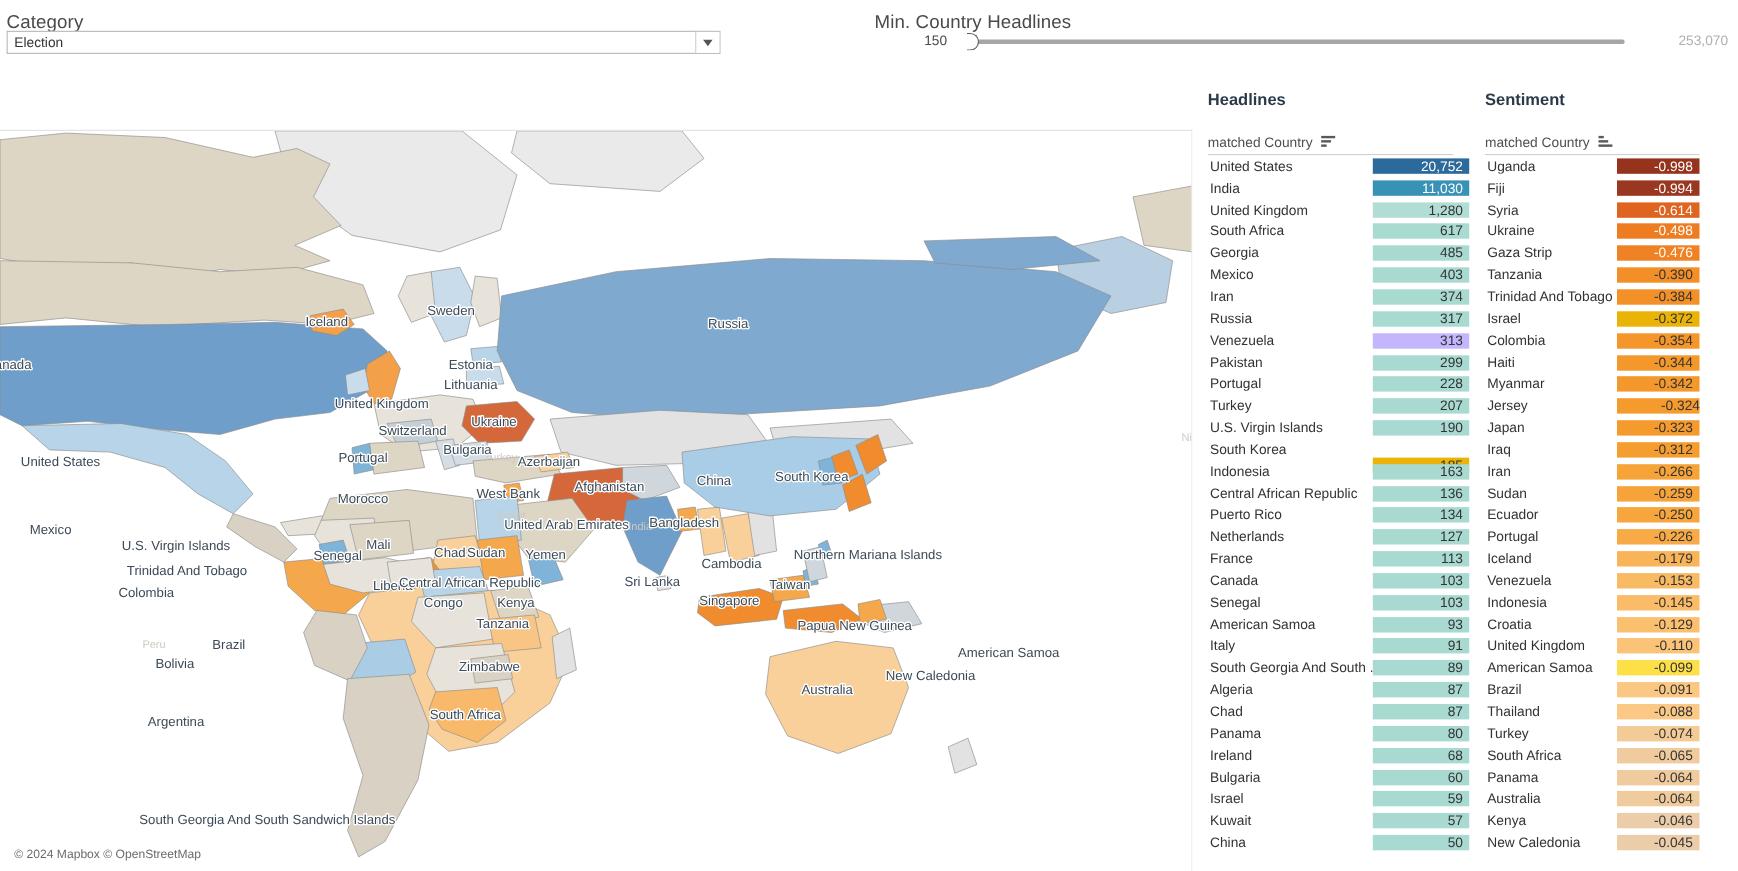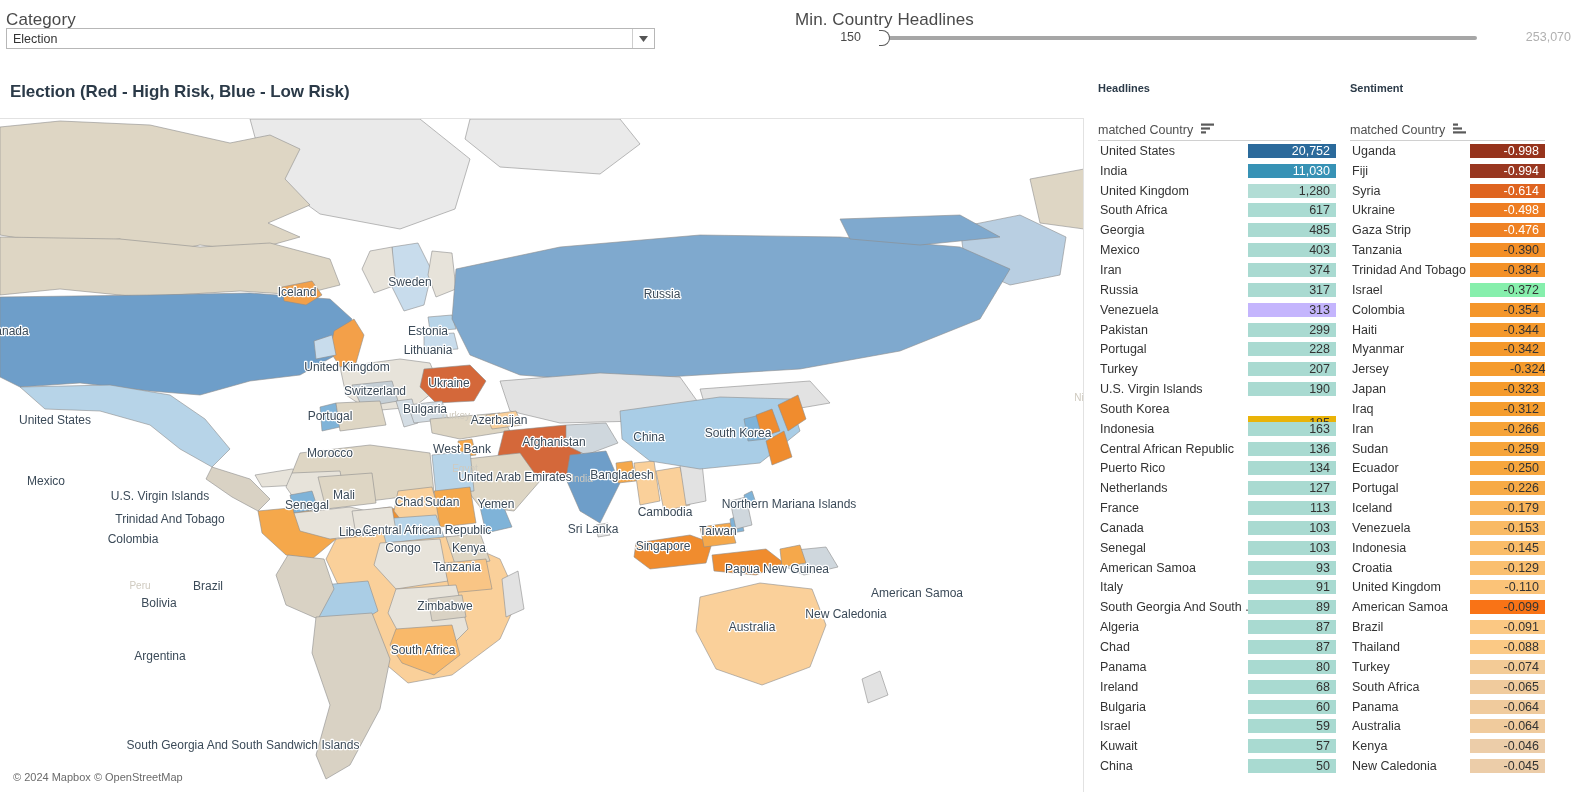--- a/index.html
+++ b/index.html
@@ -131,21 +131,21 @@
     white-space: nowrap;
   }
 
   
   .side-panel { position: absolute; top: 62px; height: 730px; background: #fff; }
   #headlines-panel { left: 1084px; width: 252px; }
   #sentiment-panel { left: 1336px; width: 244px; }
 
   .panel-title {
     position: absolute; left: 14px; top: 20px;
-    font-size: 11px; font-weight: bold; color: #2b3a48;
+    font-size: 15px; font-weight: bold; color: #2b3a48;
   }
   .panel-colhead {
     position: absolute; left: 14px; top: 57px;
     height: 22px;
     display: flex; align-items: center;
     font-size: 12.5px; color: #4f4f4f;
   }
   .sort-icon { margin-left: 8px; display: block; }
 
   .panel-table {
@@ -205,21 +205,20 @@
     <div id="slider-track-wrap">
       <div id="slider-track"></div>
       <div id="slider-handle" style="left: 2px;"></div>
     </div>
     <div id="slider-max-value">253,070</div>
   </div>
 </div>
 
 <div id="map-panel">
 
-  <div id="map-title">Election (Red - High Risk, Blue - Low Risk)</div>
 
   <div id="map-canvas">
     <svg id="map-svg" viewBox="0 0 1084 674">
       <defs>
         <pattern id="dots" width="4" height="4" patternUnits="userSpaceOnUse">
           <rect width="4" height="4" fill="none"></rect>
           <circle cx="1" cy="1" r="0.45" fill="#ffffff" opacity="0.5"></circle>
         </pattern>
       </defs>
 
@@ -630,21 +629,21 @@
       <div class="trow">
         <div class="tname">Tanzania</div>
         <div class="tval" style="background: rgb(243, 143, 39); color: rgb(51, 51, 51);">-0.390</div>
       </div>
       <div class="trow">
         <div class="tname">Trinidad And Tobago</div>
         <div class="tval" style="background: rgb(243, 145, 40); color: rgb(51, 51, 51);">-0.384</div>
       </div>
       <div class="trow">
         <div class="tname">Israel</div>
-        <div class="tval" style="background: #86efac; color: rgb(51, 51, 51);">-0.372</div>
+        <div class="tval" style="background: #eab308; color: rgb(51, 51, 51);">-0.372</div>
       </div>
       <div class="trow">
         <div class="tname">Colombia</div>
         <div class="tval" style="background: rgb(244, 150, 42); color: rgb(51, 51, 51);">-0.354</div>
       </div>
       <div class="trow">
         <div class="tname">Haiti</div>
         <div class="tval" style="background: rgb(244, 152, 43); color: rgb(51, 51, 51);">-0.344</div>
       </div>
       <div class="trow">
@@ -694,21 +693,21 @@
       <div class="trow">
         <div class="tname">Croatia</div>
         <div class="tval" style="background: rgb(250, 191, 111); color: rgb(51, 51, 51);">-0.129</div>
       </div>
       <div class="trow">
         <div class="tname">United Kingdom</div>
         <div class="tval" style="background: rgb(251, 195, 120); color: rgb(51, 51, 51);">-0.110</div>
       </div>
       <div class="trow">
         <div class="tname">American Samoa</div>
-        <div class="tval" style="background: #f97316; color: rgb(51, 51, 51);">-0.099</div>
+        <div class="tval" style="background: #fde047; color: rgb(51, 51, 51);">-0.099</div>
       </div>
       <div class="trow">
         <div class="tname">Brazil</div>
         <div class="tval" style="background: rgb(251, 200, 131); color: rgb(51, 51, 51);">-0.091</div>
       </div>
       <div class="trow">
         <div class="tname">Thailand</div>
         <div class="tval" style="background: rgb(251, 201, 133); color: rgb(51, 51, 51);">-0.088</div>
       </div>
       <div class="trow">

